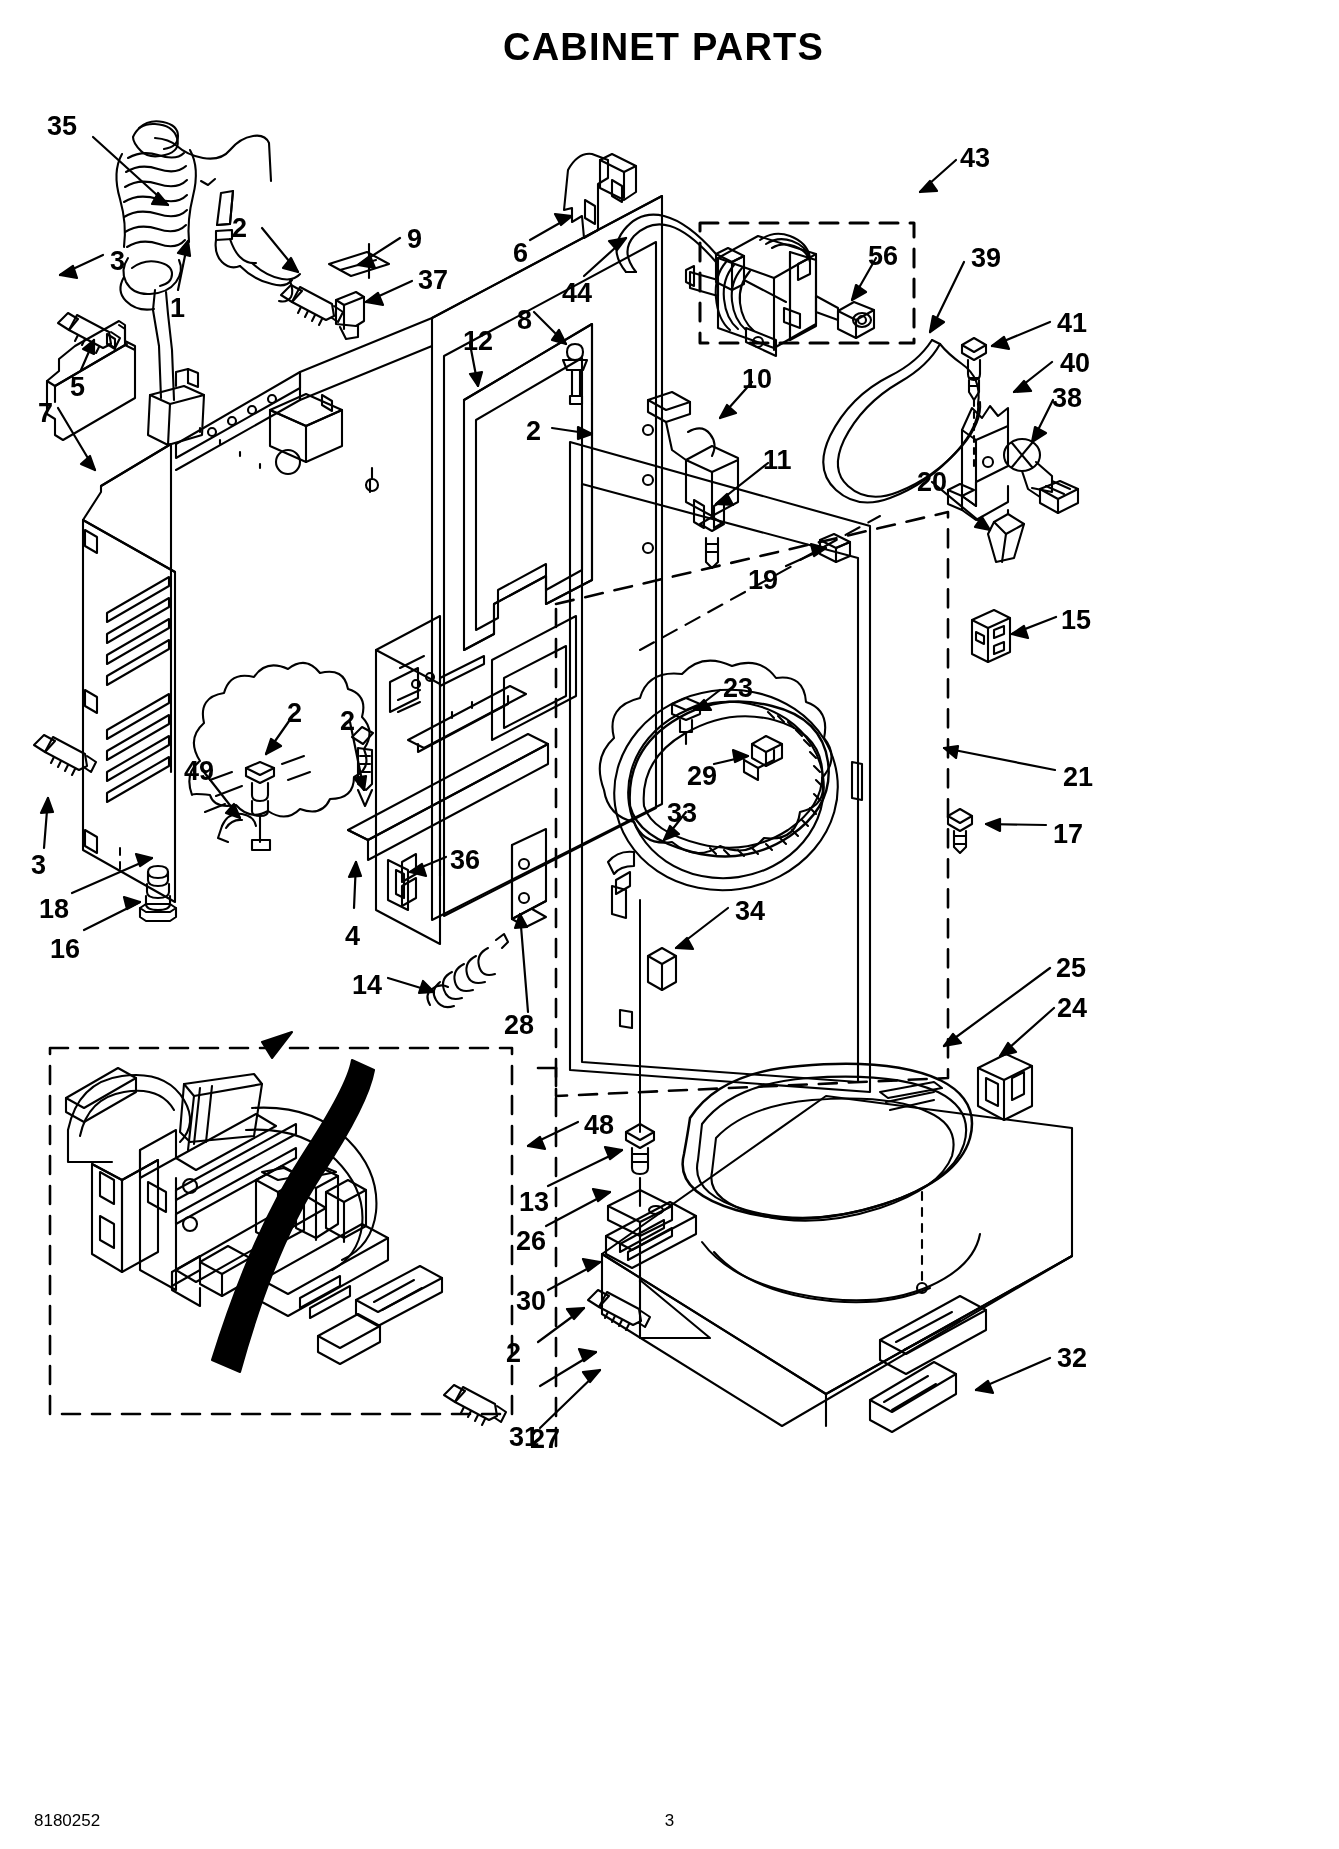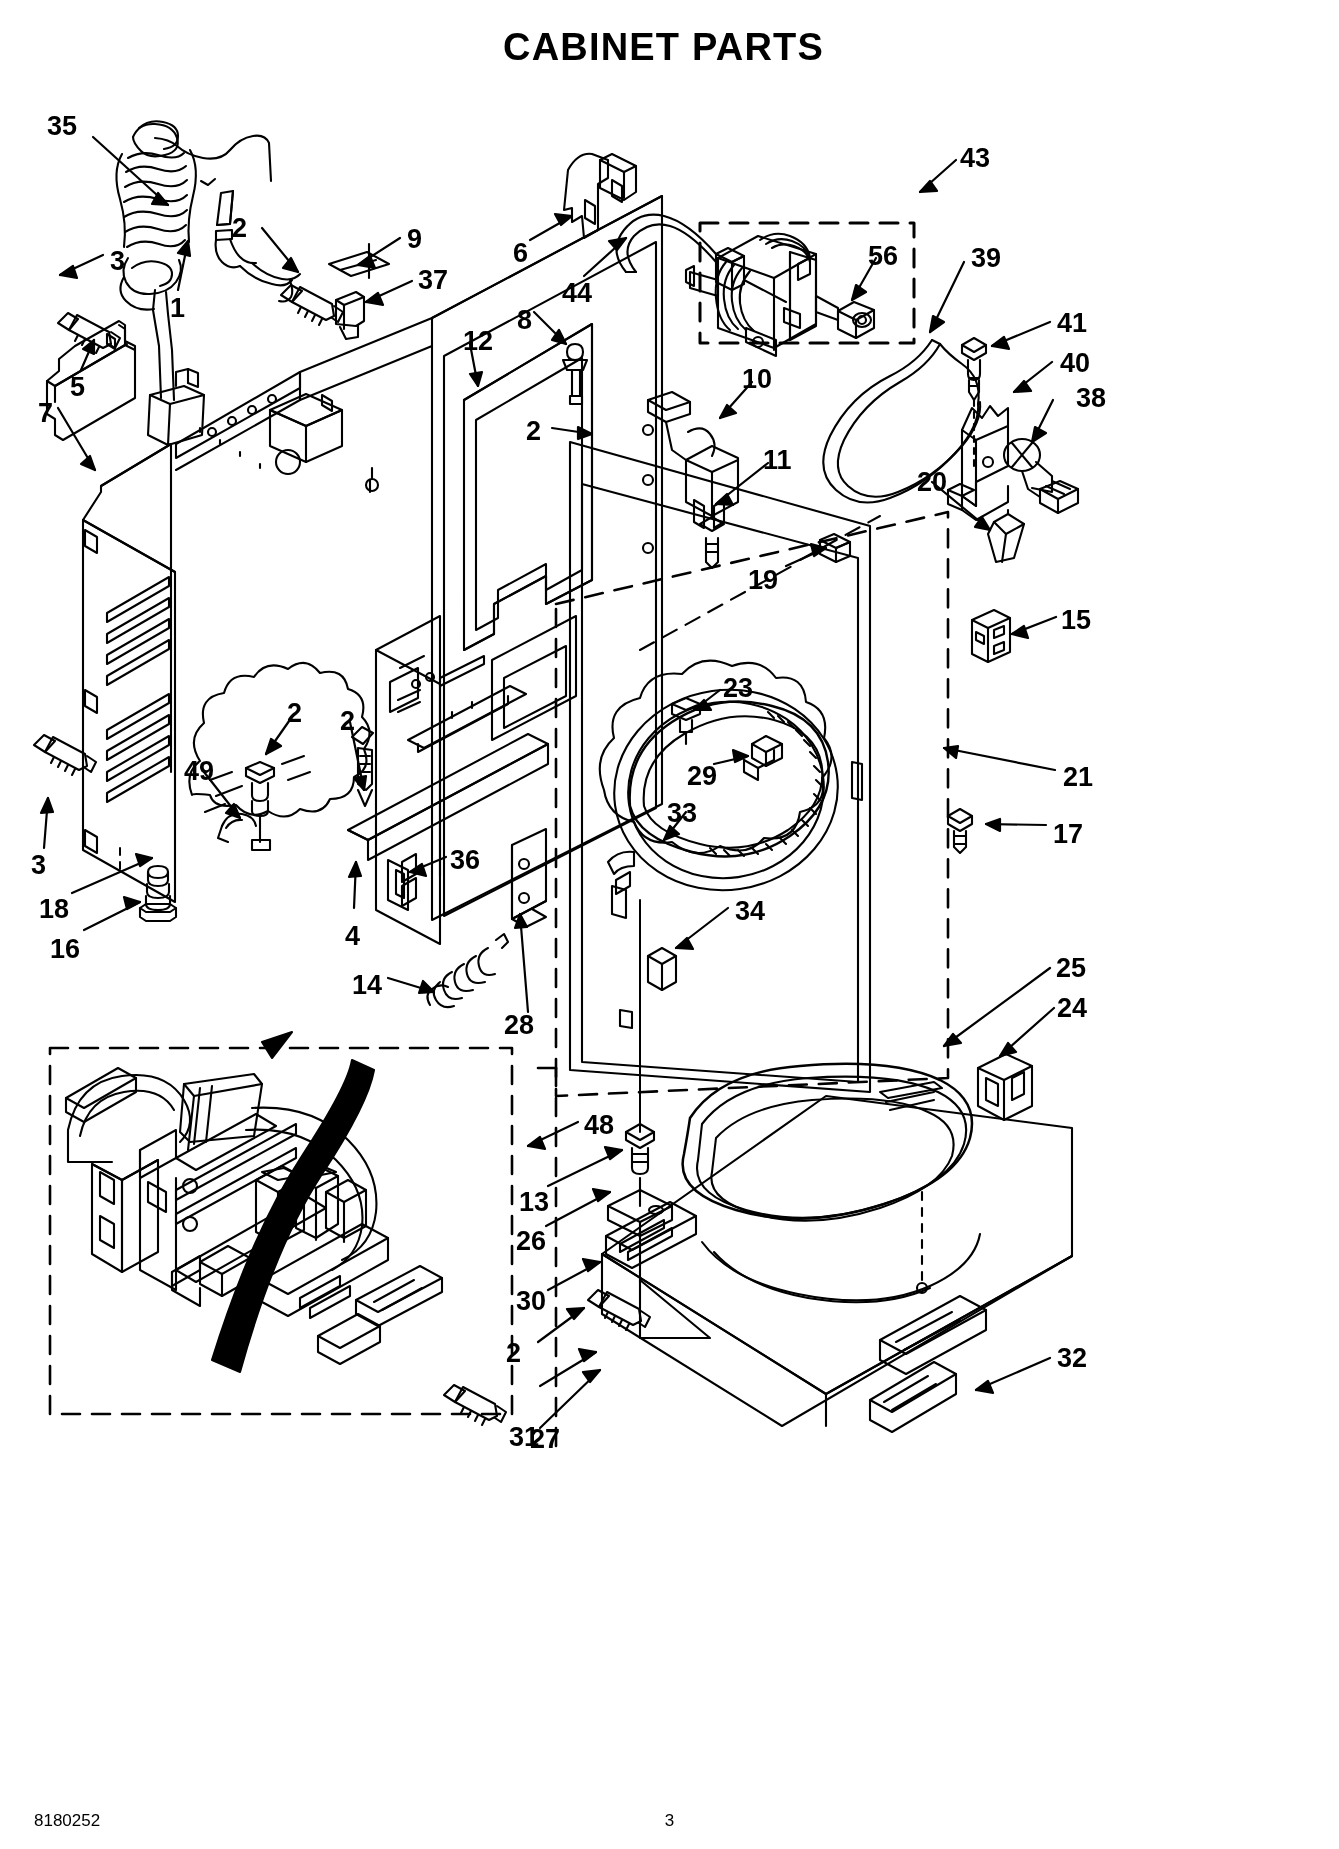--- a/index.html
+++ b/index.html
@@ -779,21 +779,21 @@
       <div class="cal" style="left: 38px; top: 400px;">7</div>
       <div class="cal" style="left: 513px; top: 240px;">6</div>
       <div class="cal" style="left: 562px; top: 280px;">44</div>
       <div class="cal" style="left: 517px; top: 307px;">8</div>
       <div class="cal" style="left: 463px; top: 328px;">12</div>
       <div class="cal" style="left: 960px; top: 145px;">43</div>
       <div class="cal" style="left: 868px; top: 243px;">56</div>
       <div class="cal" style="left: 971px; top: 245px;">39</div>
       <div class="cal" style="left: 1057px; top: 310px;">41</div>
       <div class="cal" style="left: 1060px; top: 350px;">40</div>
-      <div class="cal" style="left: 1052px; top: 385px; margin-left: 24px;">38</div>
+      <div class="cal" style="left: 1052px; top: 385px;">38</div>
       <div class="cal" style="left: 742px; top: 366px;">10</div>
       <div class="cal" style="left: 526px; top: 418px;">2</div>
       <div class="cal" style="left: 763px; top: 447px;">11</div>
       <div class="cal" style="left: 917px; top: 469px;">20</div>
       <div class="cal" style="left: 748px; top: 567px;">19</div>
       <div class="cal" style="left: 1061px; top: 607px;">15</div>
       <div class="cal" style="left: 723px; top: 675px;">23</div>
       <div class="cal" style="left: 287px; top: 700px;">2</div>
       <div class="cal" style="left: 340px; top: 708px;">2</div>
       <div class="cal" style="left: 687px; top: 763px;">29</div>

